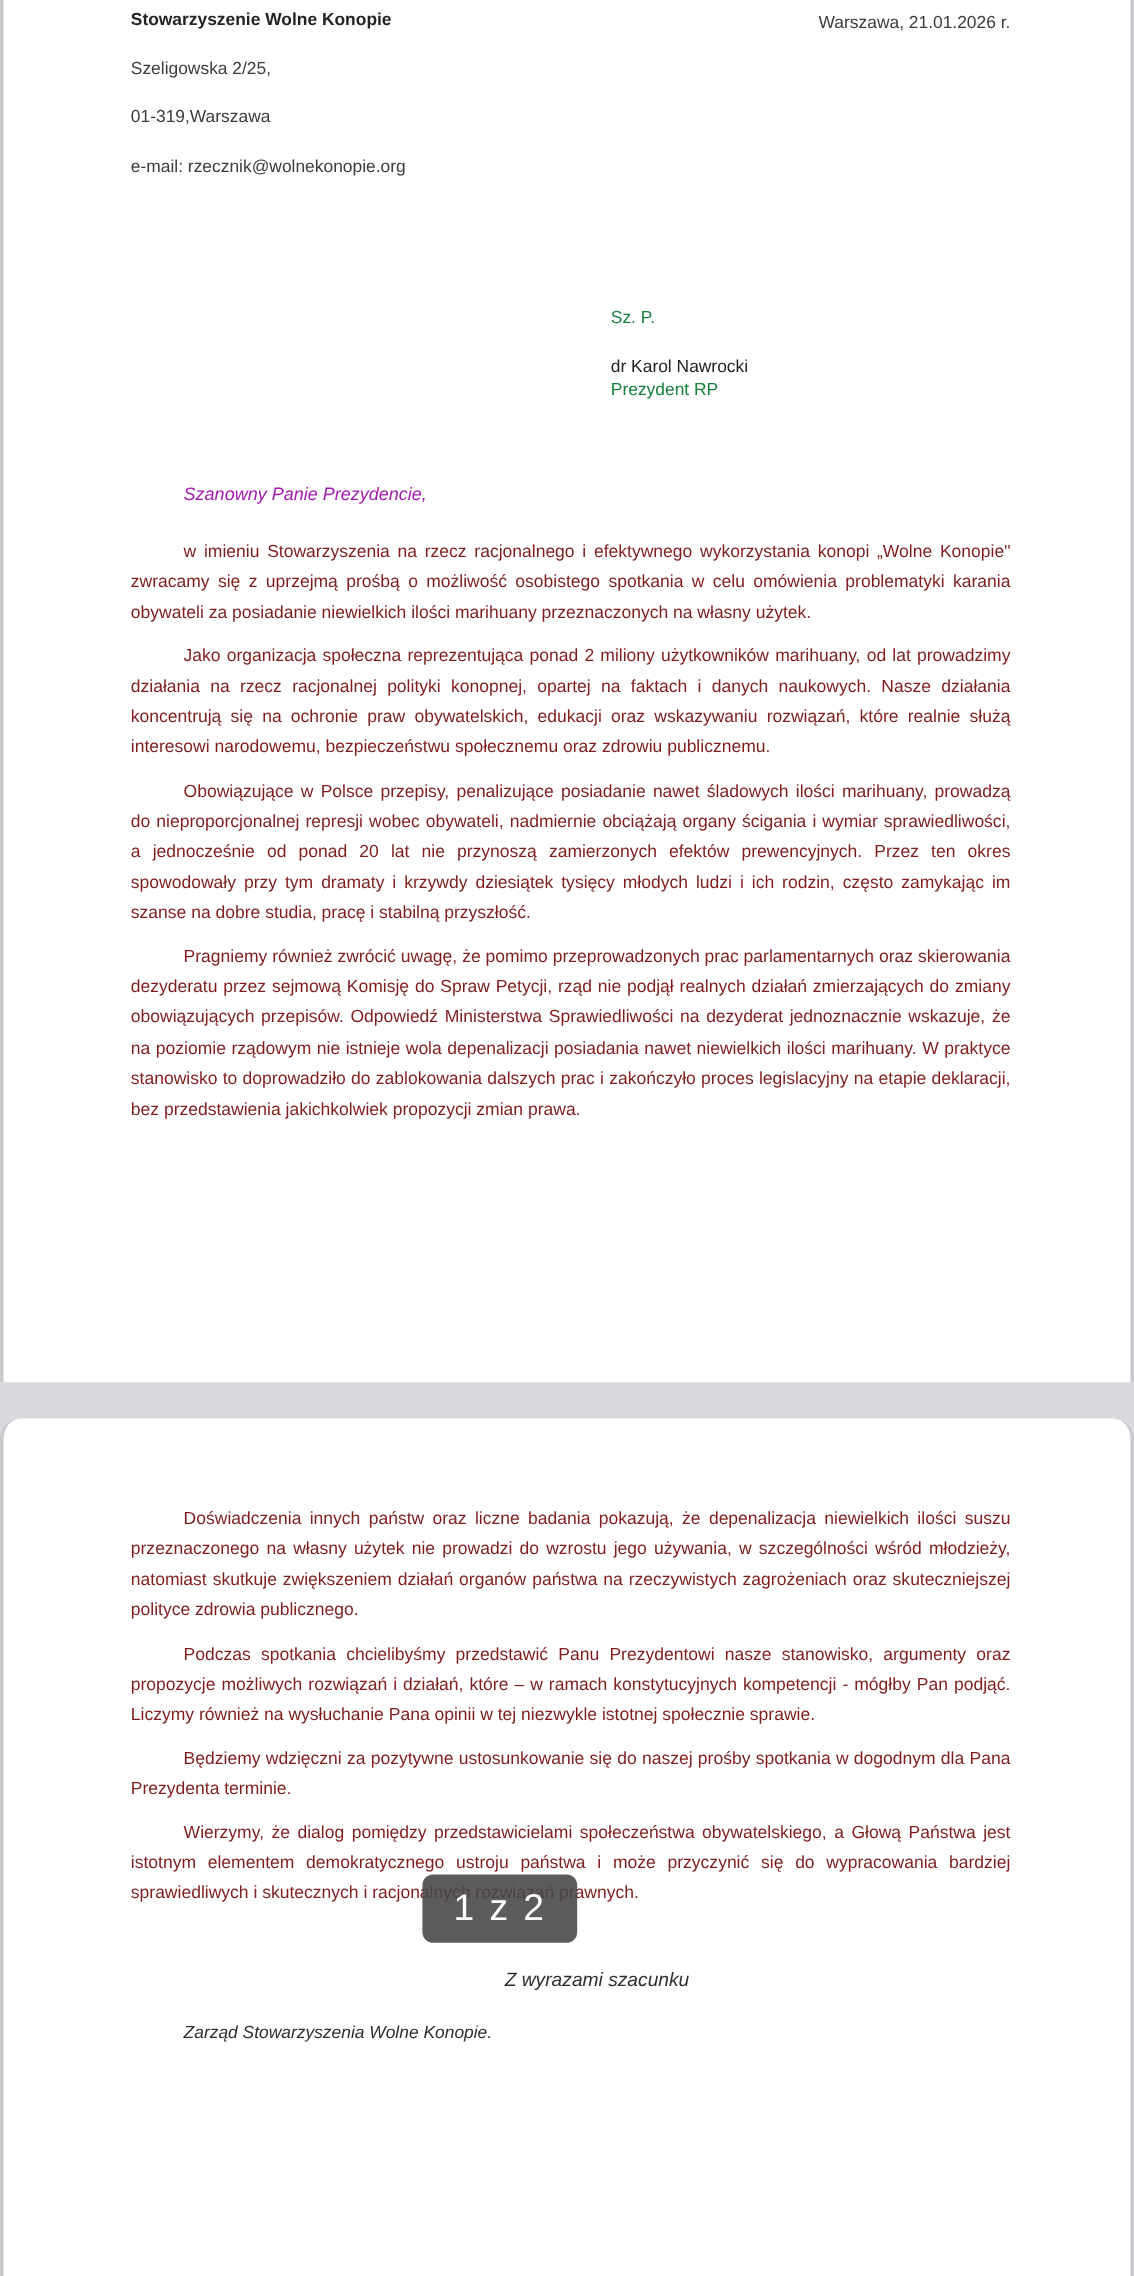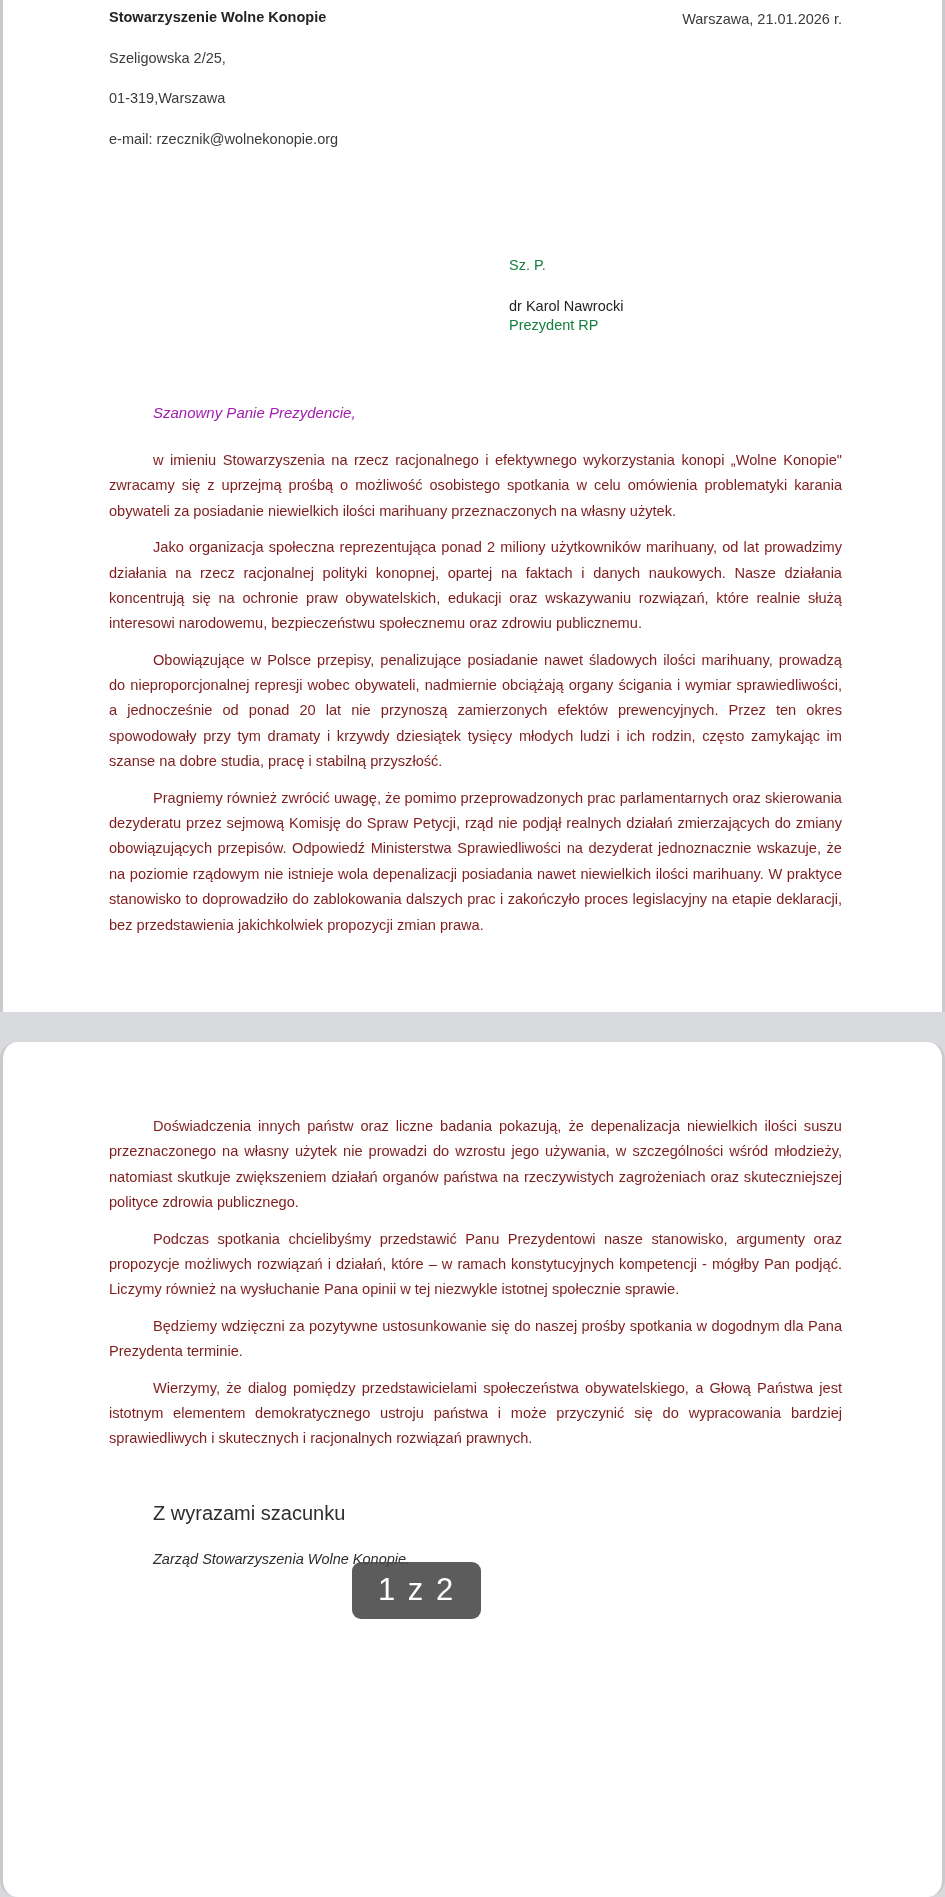--- a/index.html
+++ b/index.html
@@ -22,21 +22,21 @@
   }
   .page {
     position: relative;
     background: #ffffff;
     box-sizing: border-box;
     width: 945px;
     border-left: 3px solid #c9cacd;
     border-right: 3px solid #c9cacd;
   }
   .page-1 {
-    height: 1012px;
+    height: 1152px;
     padding: 0 100px 0 106px;
   }
   .page-2 {
     height: 855px;
     padding: 0 100px 0 106px;
     border-radius: 17px;
   }
   .page-gap {
     height: 30px;
     background: #d9dadd;
@@ -105,24 +105,26 @@
     text-align: justify;
     line-height: 1.74;
     margin: 0 0 11px 0;
     text-indent: 44px;
     -webkit-hyphens: none;
     hyphens: none;
   }
   .page-2 .body-start { padding-top: 72px; }
 
   .closing {
-    font-size: 20px;
+    font-style: italic;
+    font-size: 16px;
     color: #2e2e30;
     margin-left: 44px;
     margin-top: 50px;
+    text-align: center;
   }
   .closing-2 {
     font-style: italic;
     font-size: 14.5px;
     color: #2e2e30;
     margin-left: 44px;
     margin-top: 26px;
   }
 
   

